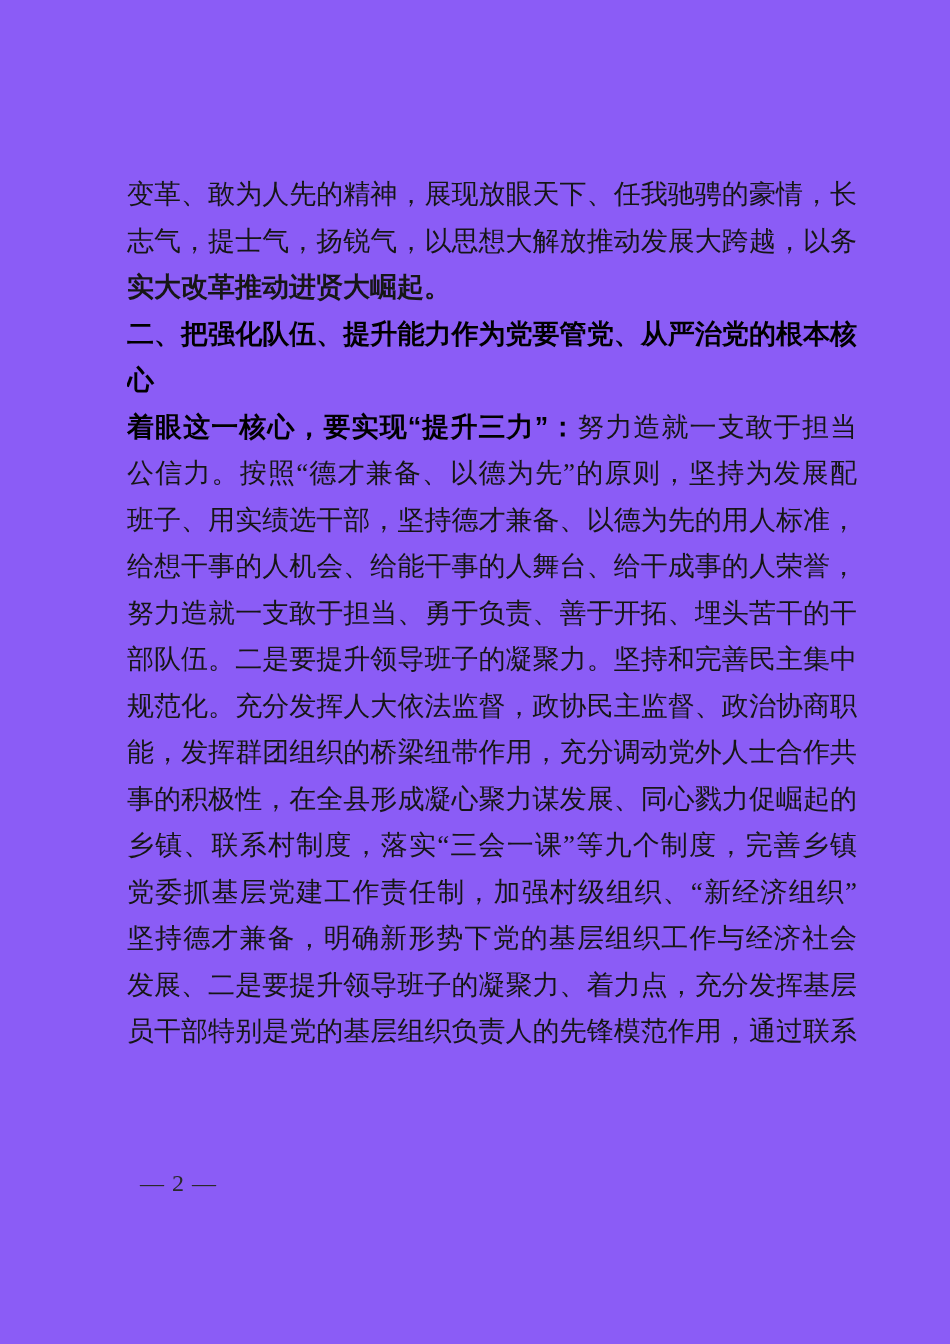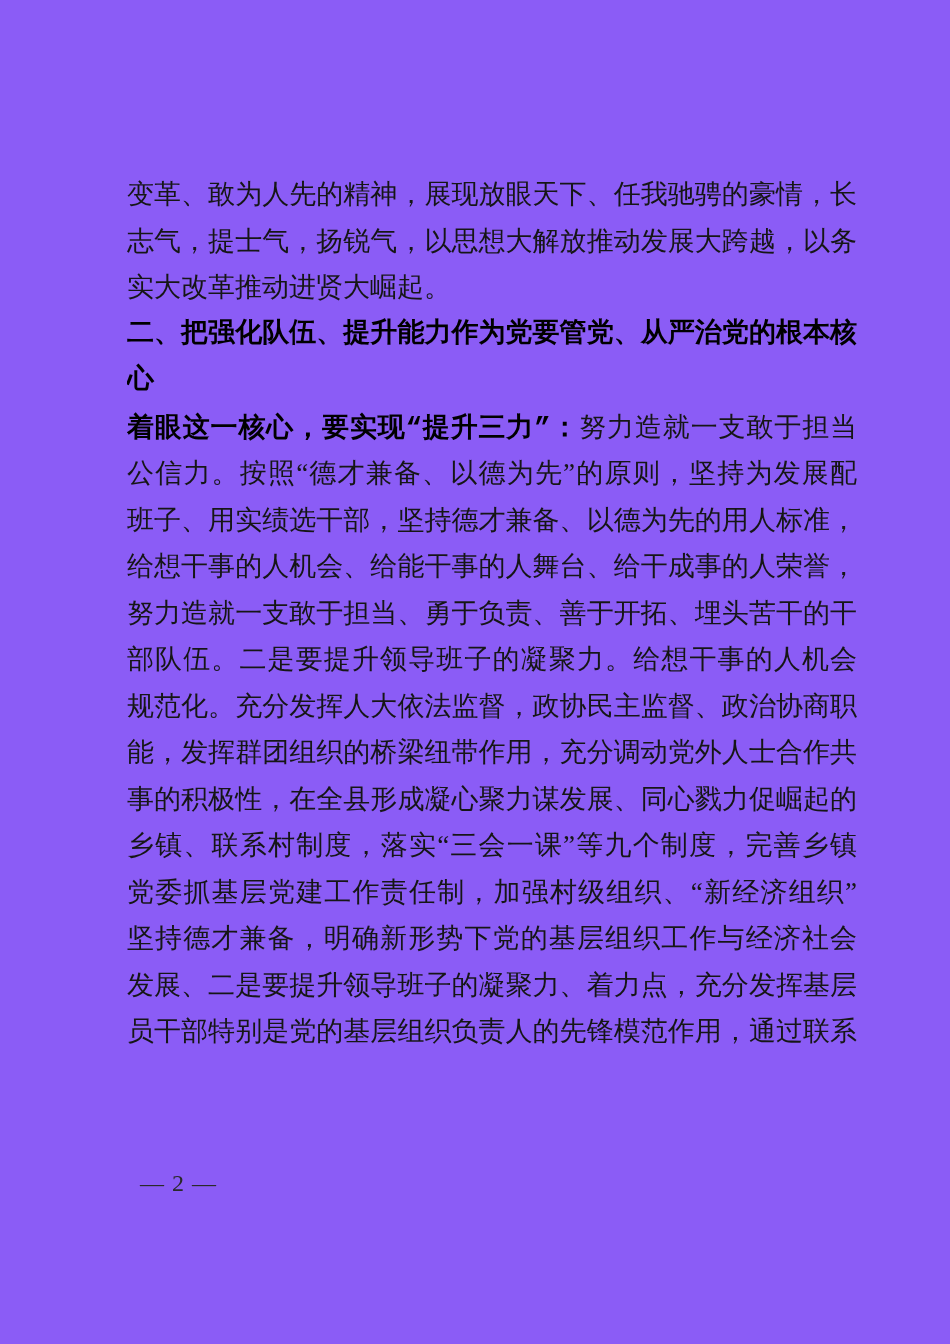--- a/index.html
+++ b/index.html
@@ -38,24 +38,25 @@
     overflow: hidden;
     white-space: normal;
     text-align: justify;
     text-align-last: justify;
     text-justify: inter-character;
     color: #161616;
   }
   .line.short-end {
     text-align: left;
     text-align-last: left;
+    font-weight: bold;
   }
   .heading .line,
   .seg-bold {
-    font-family: Liberation Mono, monospace;
+    font-family: Liberation Sans, sans-serif;
     font-weight: bold;
     color: #000000;
   }
   .page-number {
     position: absolute;
     left: 140px;
     top: 1168px;
     font-size: 24px;
     line-height: 30px;
     color: #2a2a2a;
@@ -76,21 +77,21 @@
       <div class="para heading">
         <div class="line">二、把强化队伍、提升能力作为党要管党、从严治党的根本核</div>
         <div class="line short-end">心</div>
       </div>
       <div class="para body">
         <div class="line"><span class="seg seg-bold">着眼这一核心，要实现“提升三力”：</span><span class="seg">努力造就一支敢于担当</span></div>
         <div class="line">公信力。按照“德才兼备、以德为先”的原则，坚持为发展配</div>
         <div class="line">班子、用实绩选干部，坚持德才兼备、以德为先的用人标准，</div>
         <div class="line">给想干事的人机会、给能干事的人舞台、给干成事的人荣誉，</div>
         <div class="line">努力造就一支敢于担当、勇于负责、善于开拓、埋头苦干的干</div>
-        <div class="line">部队伍。二是要提升领导班子的凝聚力。给想干事的人机会</div>
+        <div class="line">部队伍。二是要提升领导班子的凝聚力。坚持和完善民主集中</div>
         <div class="line">规范化。充分发挥人大依法监督，政协民主监督、政治协商职</div>
         <div class="line">能，发挥群团组织的桥梁纽带作用，充分调动党外人士合作共</div>
         <div class="line">事的积极性，在全县形成凝心聚力谋发展、同心戮力促崛起的</div>
         <div class="line">乡镇、联系村制度，落实“三会一课”等九个制度，完善乡镇</div>
         <div class="line">党委抓基层党建工作责任制，加强村级组织、“新经济组织”</div>
         <div class="line">坚持德才兼备，明确新形势下党的基层组织工作与经济社会</div>
         <div class="line">发展、二是要提升领导班子的凝聚力、着力点，充分发挥基层党</div>
         <div class="line">员干部特别是党的基层组织负责人的先锋模范作用，通过联系</div>
       </div>
     </div>

